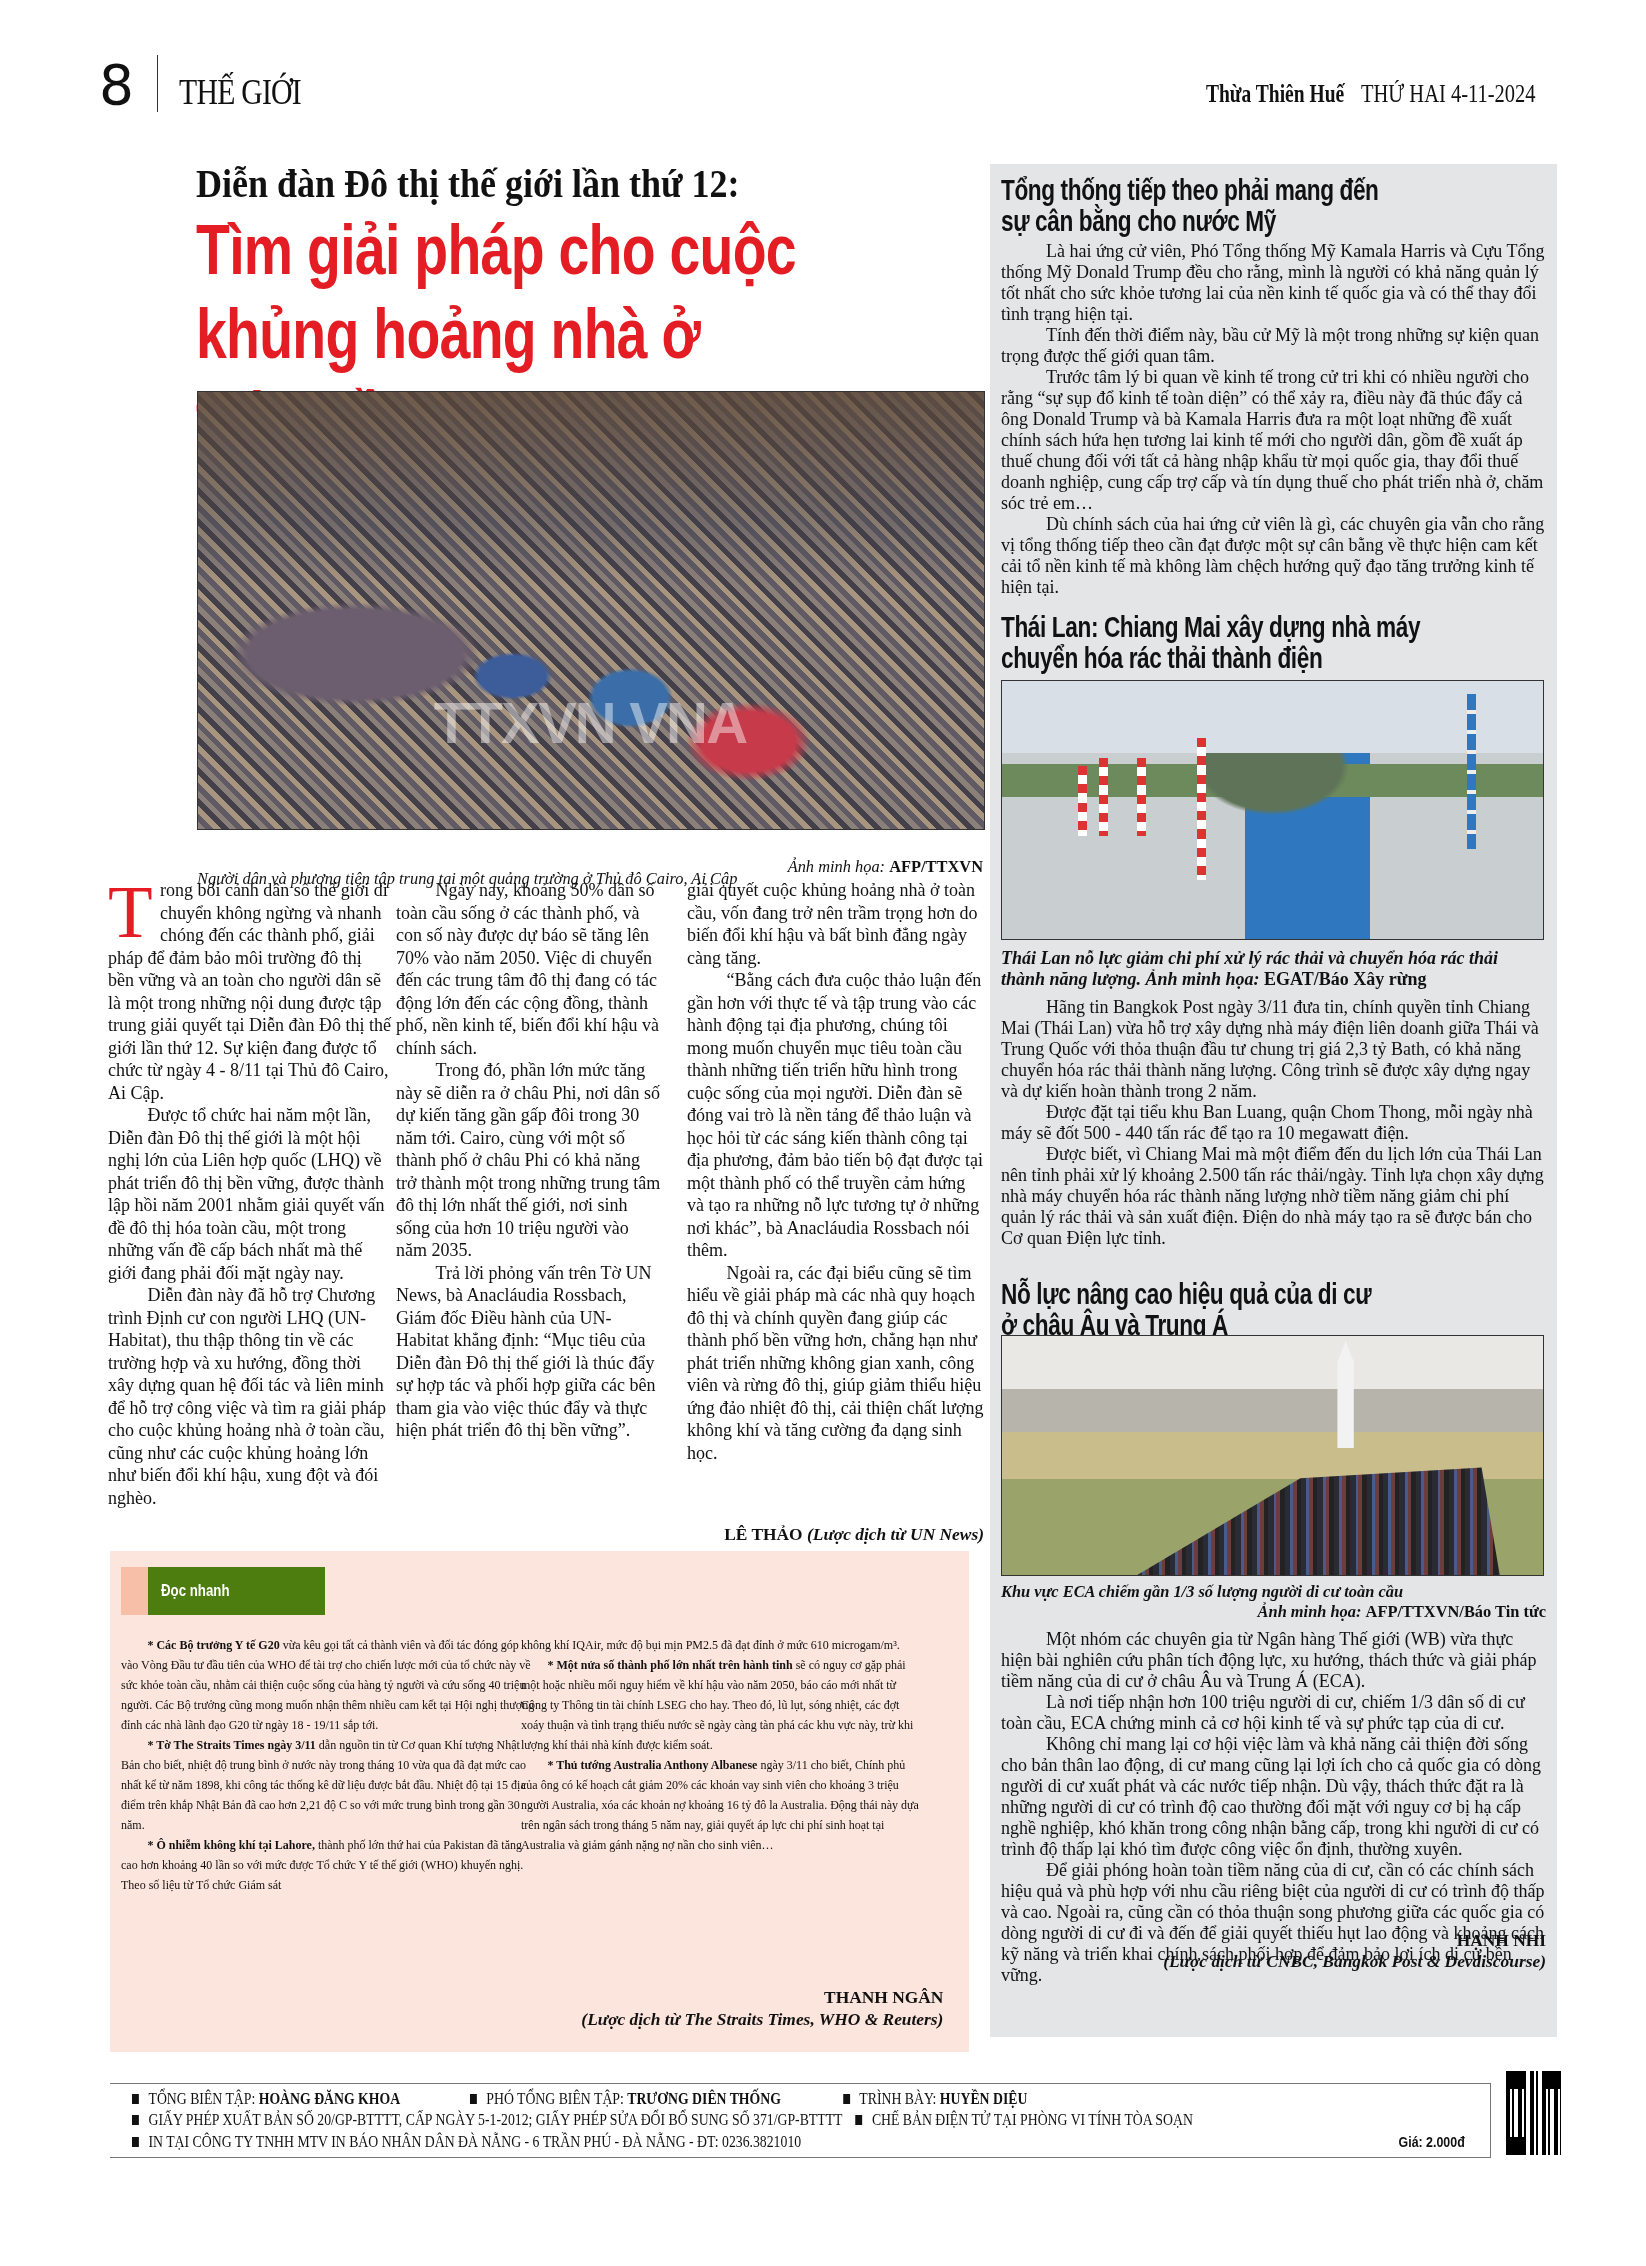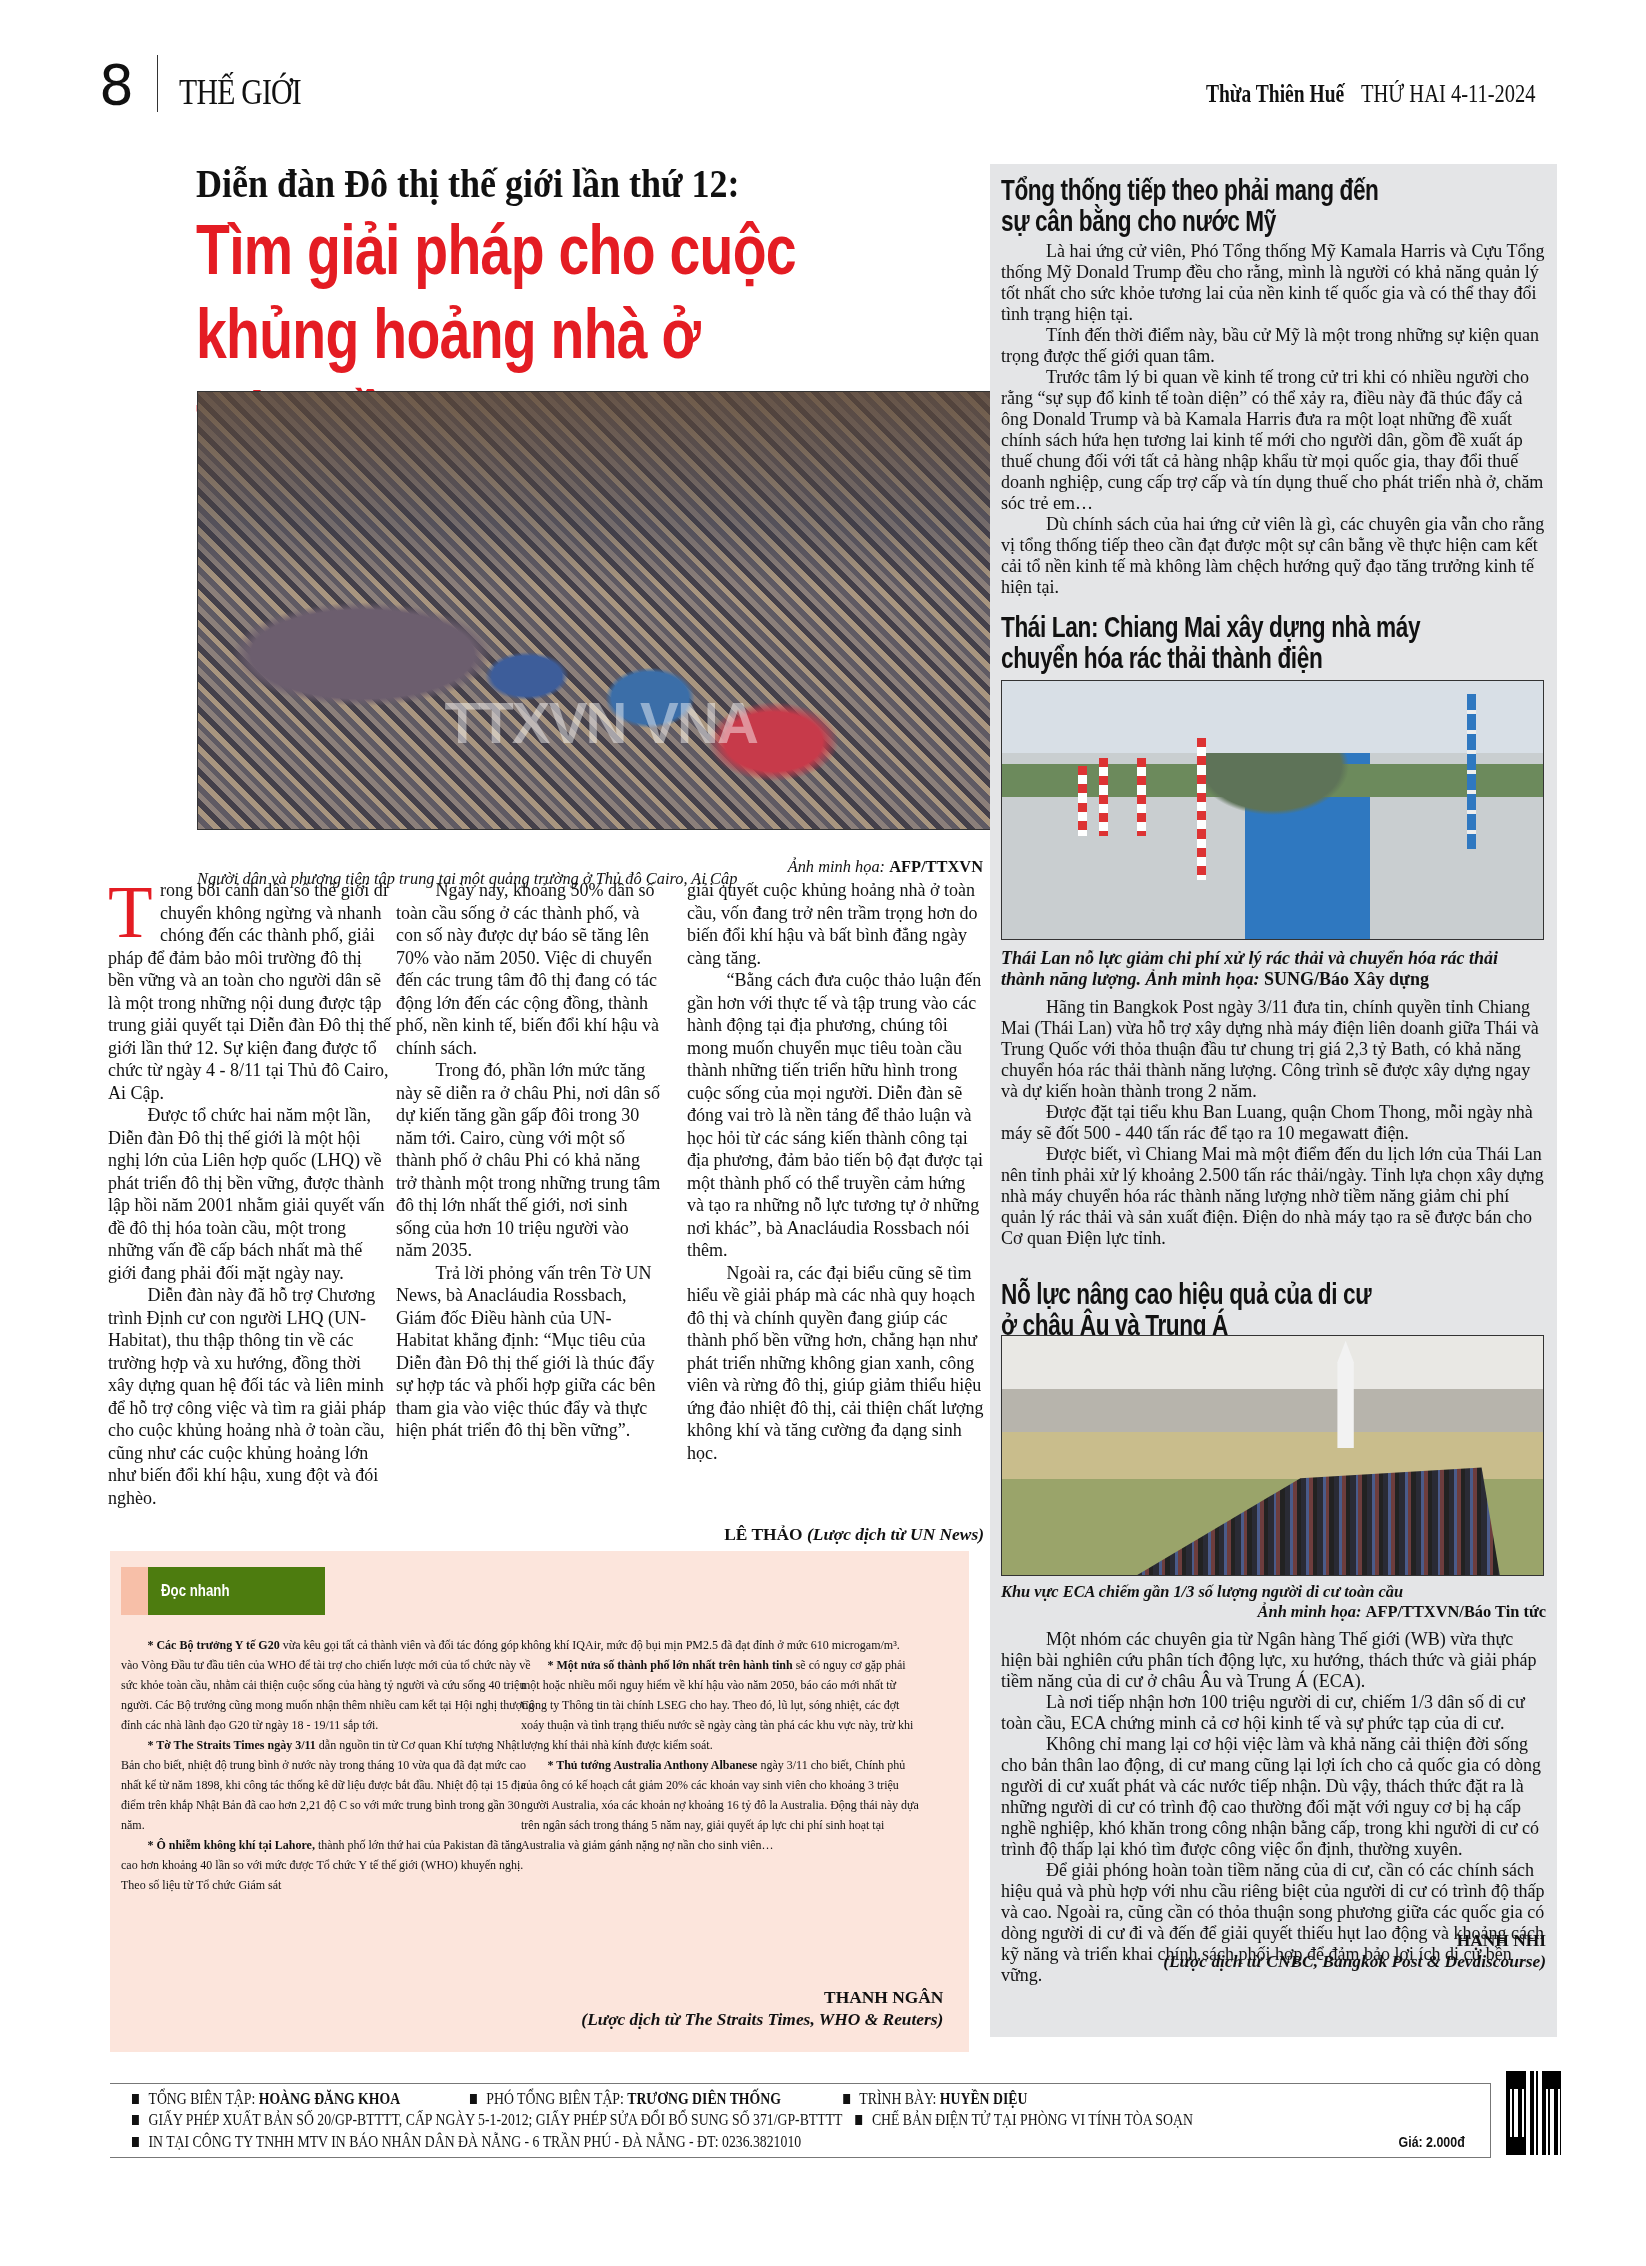--- a/index.html
+++ b/index.html
@@ -14,21 +14,21 @@
   
   #kicker{left:196px;top:160px;font-size:40px;font-weight:700;transform:scaleX(.9);transform-origin:left;white-space:nowrap;}
   #headline{left:196px;top:208px;width:786px;font-family:"Liberation Sans",sans-serif;font-weight:700;color:#e41c23;font-size:71px;line-height:84px;transform:scaleX(.78);transform-origin:left;letter-spacing:-0.9px;}
   #photo-main{left:197px;top:391px;width:786px;height:437px;border:0.9px solid #333;
     background:
       linear-gradient(180deg,rgba(90,70,55,.75) 0%,rgba(60,60,70,.3) 30%,transparent 45%),
       radial-gradient(ellipse at 40% 65%,#3d5d9a 0 5%,transparent 6%),
       radial-gradient(ellipse at 55% 70%,#3b6ea8 0 6%,transparent 7%),
       radial-gradient(ellipse at 70% 80%,#c73a4a 0 6%,transparent 8%),
       radial-gradient(ellipse at 20% 60%,#6c5e6e 0 12%,transparent 14%),
-      repeating-linear-gradient(45deg,#8b7f7a 0 5.5px,#5f5a63 5.5px 11px,#a8957f 11px 16.4px,#44404a 16.4px 22px); padding-left: 36px;}
+      repeating-linear-gradient(45deg,#8b7f7a 0 5.5px,#5f5a63 5.5px 11px,#a8957f 11px 16.4px,#44404a 16.4px 22px);}
   #watermark{position:absolute;left:30%;top:68%;font-family:"Liberation Sans",sans-serif;font-weight:700;font-size:58px;color:rgba(255,255,255,.45);letter-spacing:-1.8px;}
   #cap-main{left:197px;top:869px;width:786px;font-style:italic;font-size:16.4px;line-height:20px;}
   #credit-main{left:197px;top:857px;width:786px;text-align:right;font-size:16.4px;line-height:20px;}
   .credit-label{font-style:italic;}
   .credit-src{font-weight:700;}
   .col{position:absolute;top:879px;font-size:18px;line-height:22.5px;text-align:left;}
   .col p{margin:0;text-indent:2.2em;}
   #col1{left:108px;width:283px;}
   #col2{left:396px;width:265px;}
   #col3{left:687px;width:297px;}
@@ -174,21 +174,21 @@
     <div>chuyển hóa rác thải thành điện</div>
   </div>
   <div id="sphoto2">
     <div class="chim" style="left:36%;top:22%;height:55%;"></div>
     <div class="chim" style="left:25%;top:30%;height:30%;"></div>
     <div class="chim" style="left:18%;top:30%;height:30%;"></div>
     <div class="chim" style="left:14%;top:33%;height:27%;"></div>
     <div class="chim" style="left:86%;top:5%;height:60%;background:repeating-linear-gradient(180deg,#2f78c0 0 16.4px,#eee 16.4px 20px);"></div>
   </div>
   <div class="stext" id="scap2">
-    <span>Thái Lan nỗ lực giảm chi phí xử lý rác thải và chuyển hóa rác thải thành năng lượng. Ảnh minh họa:</span> <span style="font-style:normal">SUNG/Báo Xây dựng</span>
+    <span>Thái Lan nỗ lực giảm chi phí xử lý rác thải và chuyển hóa rác thải thành năng lượng. Ảnh minh họa:</span> <span style="font-style:normal">EGAT/Báo Xây rừng</span>
   </div>
   <div class="stext" id="st2">
     <p>Hãng tin Bangkok Post ngày 3/11 đưa tin, chính quyền tỉnh Chiang Mai (Thái Lan) vừa hỗ trợ xây dựng nhà máy điện liên doanh giữa Thái và Trung Quốc với thỏa thuận đầu tư chung trị giá 2,3 tỷ Bath, có khả năng chuyển hóa rác thải thành năng lượng. Công trình sẽ được xây dựng ngay và dự kiến hoàn thành trong 2 năm.</p>
     <p>Được đặt tại tiểu khu Ban Luang, quận Chom Thong, mỗi ngày nhà máy sẽ đốt 500 - 440 tấn rác để tạo ra 10 megawatt điện.</p>
     <p>Được biết, vì Chiang Mai mà một điểm đến du lịch lớn của Thái Lan nên tỉnh phải xử lý khoảng 2.500 tấn rác thải/ngày. Tỉnh lựa chọn xây dựng nhà máy chuyển hóa rác thành năng lượng nhờ tiềm năng giảm chi phí quản lý rác thải và sản xuất điện. Điện do nhà máy tạo ra sẽ được bán cho Cơ quan Điện lực tỉnh.</p>
   </div>
 
   <div class="shead" id="sh3">
     <div>Nỗ lực nâng cao hiệu quả của di cư</div>
     <div>ở châu Âu và Trung Á</div>

